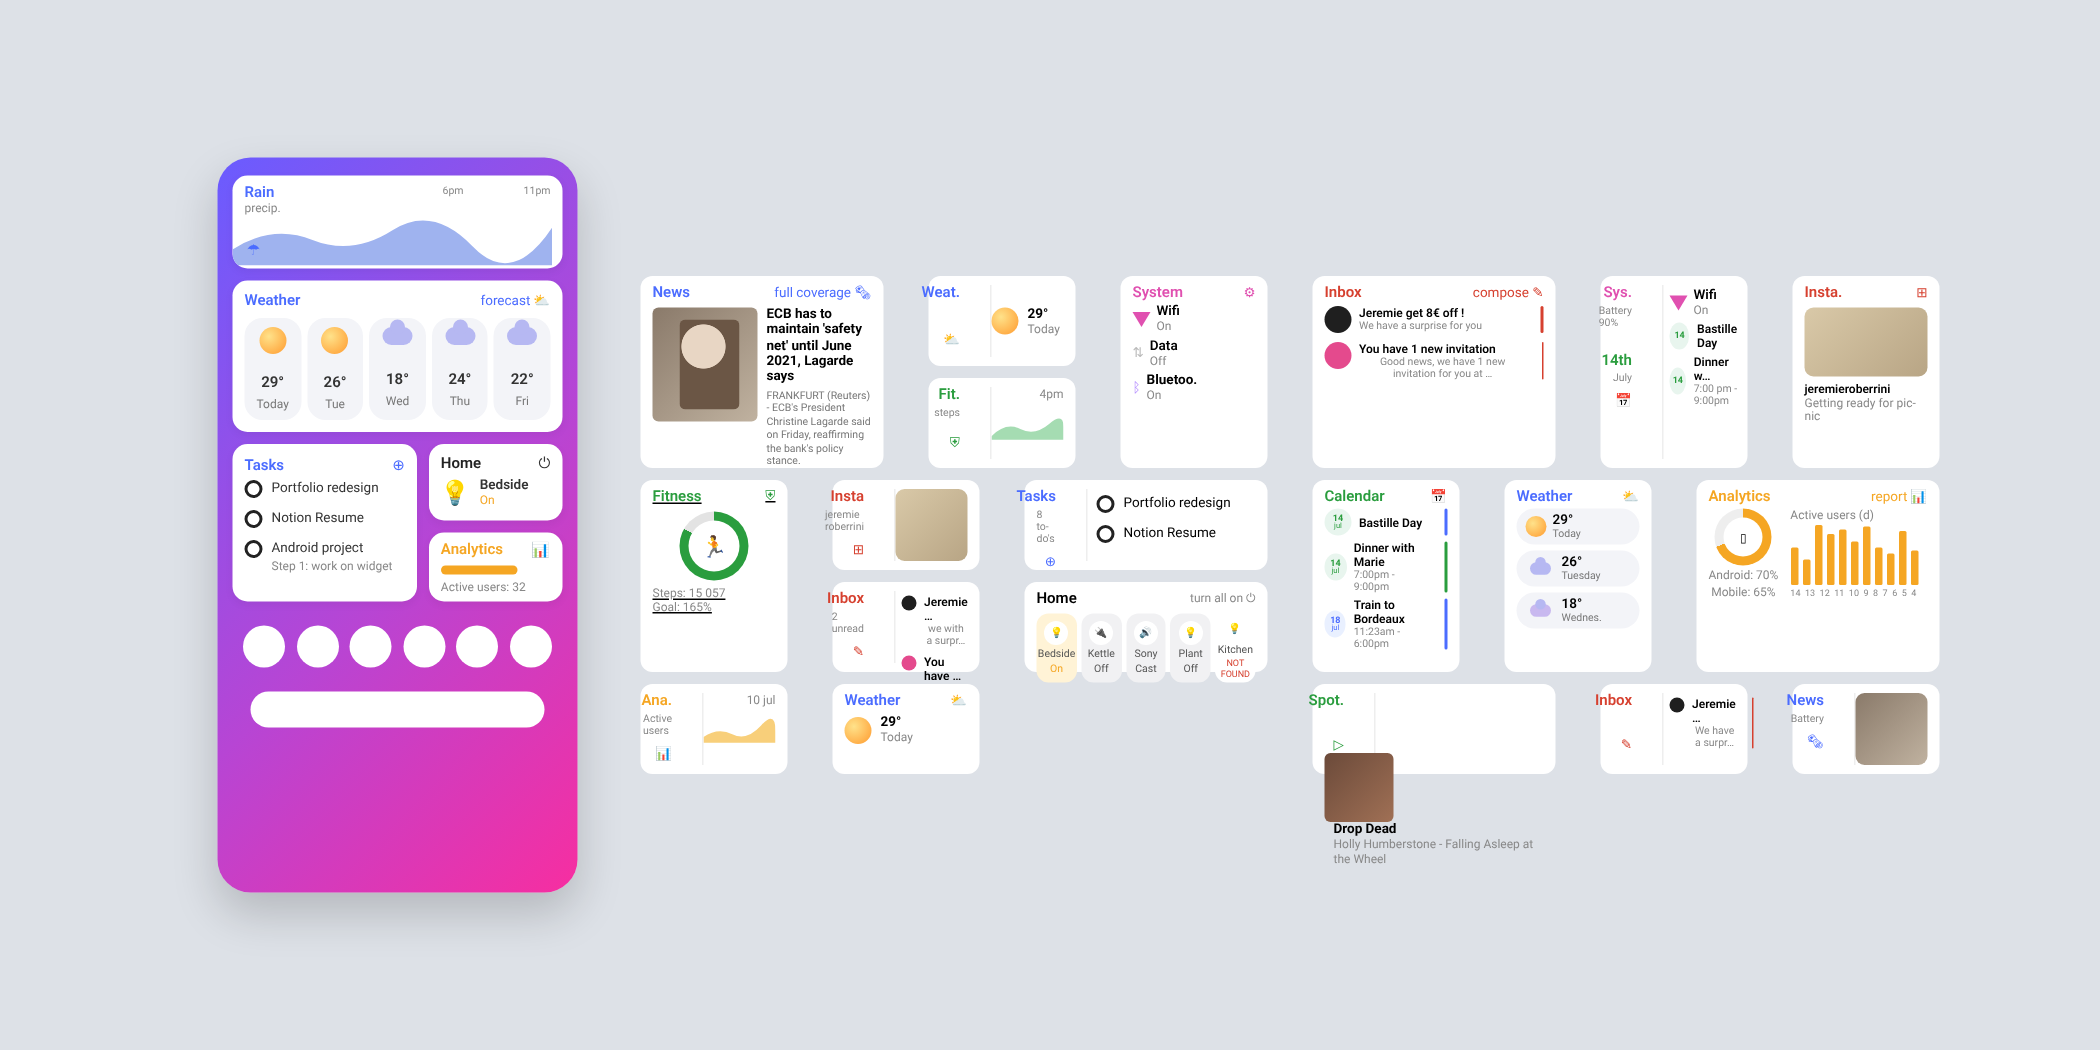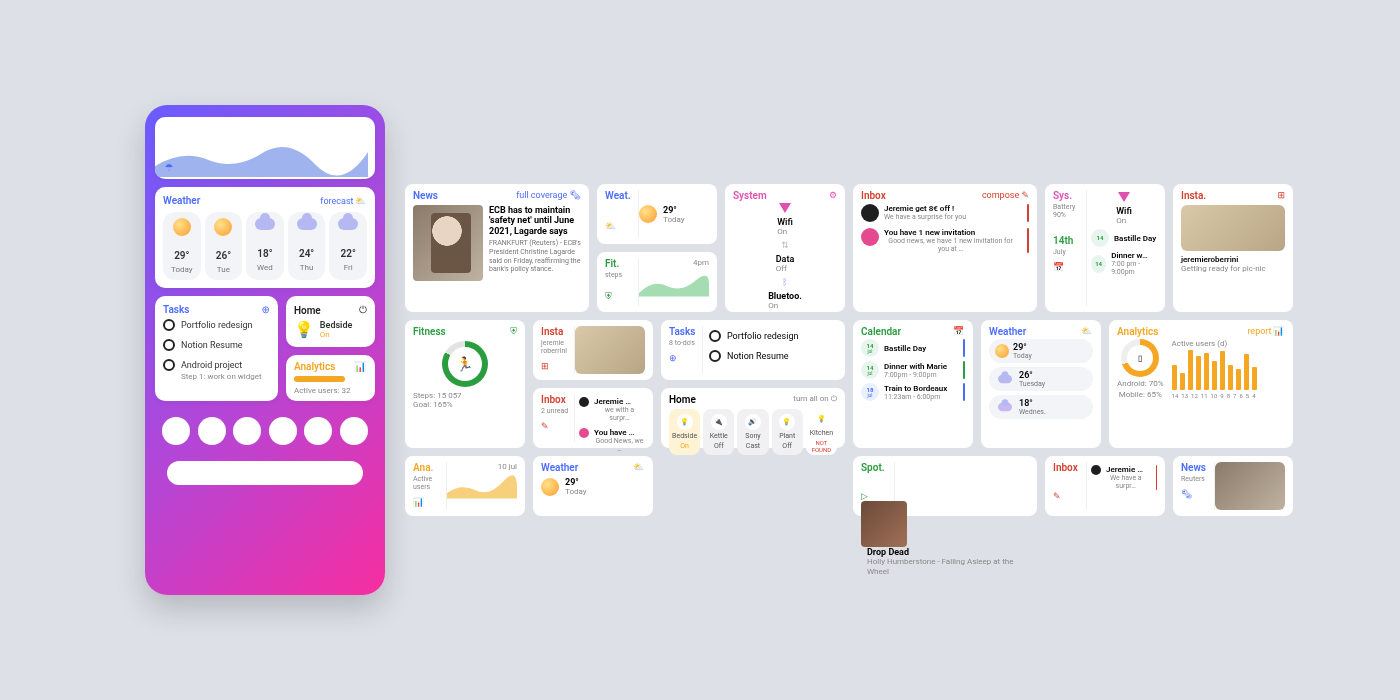--- a/index.html
+++ b/index.html
@@ -30,21 +30,21 @@
   .p-analytics { flex:1; padding:6px 8px; }
   .p-analytics .title { color:#f5a623; }
   .circ { width:12px; height:12px; border:2px solid #222; border-radius:50%; flex-shrink:0; }
   .task-item { display:flex; align-items:center; gap:6px; padding:4px 0; font-size:9px; }
   .docks { display:flex; justify-content:space-evenly; margin-top:8px; }
   .dock-dot { width:28px; height:28px; background:#fff; border-radius:50%; }
   .searchbar { height:24px; background:#fff; border-radius:12px; margin:8px 12px 0; }
 
   
   .grid { width: 872px; display: grid; grid-template-columns: repeat(12,1fr); grid-auto-rows: 60px; gap: 8px; }
-  .g { background:#fff; border-radius:8px; padding:6px 8px; font-size:9px; }
+  .g { background:#fff; border-radius:8px; padding:6px 8px; font-size:9px;margin-left:22px; }
   .hdr { display:flex; justify-content:space-between; align-items:flex-start; }
   .hdr .t { font-weight:600; font-size:10px; }
   .link { color:#4b6cff; font-size:9px; }
 
   
   .g-news { grid-column:1/4; grid-row:1/3; }
   .g-weat { grid-column:4/6; grid-row:1/2; display:flex; }
   .g-system { grid-column:6/8; grid-row:1/3; }
   .g-inbox { grid-column:8/11; grid-row:1/3; }
   .g-sys2 { grid-column:11/13; grid-row:1/3; }
@@ -61,22 +61,22 @@
   .g-ana-sm { grid-column:1/3; grid-row:5/6; display:flex; }
   .g-weather-sm { grid-column:3/5; grid-row:5/6; display:flex; }
   .g-home-tiles { grid-column:5/8; grid-row:5/6; display:flex; gap:4px; justify-content:space-between; }
   .g-spot { grid-column:8/11; grid-row:5/6; display:flex;flex-direction:column; }
   .g-inbox3 { grid-column:11/13; grid-row:5/6; display:flex; }
   .g-news2 { grid-column:13/15; grid-row:5/6; display:flex; }
 
   
   .grid { grid-template-columns: repeat(14, 56px); }
 
-  .pill { display:flex; align-items:center; gap:4px; padding:2px 0;flex-direction:column; }
-  .sidebar-t { display:flex; flex-direction:column; align-items:flex-start; gap:2px; width:34px; flex-shrink:0; border-right:1px solid #eee; padding-right:4px; }
+  .pill { display:flex; align-items:center; gap:4px; padding:2px 0; }
+  .sidebar-t { display:flex; flex-direction:column; align-items:flex-end; gap:2px; width:34px; flex-shrink:0; border-right:1px solid #eee; padding-right:20px; }
   .sidebar-t .tt { font-weight:600; font-size:10px; }
   .sidebar-t .ss { font-size:7px; color:#888; }
 
   .news-body { display:flex; gap:6px; margin-top:4px; }
   .news-img { width:70px; height:76px; background:linear-gradient(135deg,#8a7a6a,#c0b2a0); border-radius:4px; flex-shrink:0; position:relative; overflow:hidden; }
   .news-img::after{ content:""; position:absolute; inset:8px 12px 8px 18px; background: radial-gradient(circle at 40% 30%, #e8d6c4 30%, transparent 31%), #6b5645; border-radius:4px; }
   .news-txt h4 { font-size:9px; font-weight:700; margin-bottom:3px; line-height:1.15; }
   .news-txt p { font-size:7px; color:#777; line-height:1.25; }
 
   .msg { display:flex; gap:5px; align-items:flex-start; padding:3px 0; }
@@ -115,20 +115,30 @@
   .ic { width:12px; height:12px; display:inline-flex; align-items:center; justify-content:center; }
   .wifi-tri { width:0; height:0; border-left:6px solid transparent; border-right:6px solid transparent; border-top:10px solid #e050b0; }
 
 </style>
 </head>
 <body>
 
 <div class="phone">
 
   <div class="card p-rain">
+    <div class="row">
+      <div>
+        <div class="title">Rain</div>
+        <div class="sub">precip.</div>
+      </div>
+      <div style="display:flex; gap:40px; font-size:7px; color:#888; align-self:flex-start;">
+        <span>6pm</span>
+        <span>11pm</span>
+      </div>
+    </div>
     <svg viewBox="0 0 200 30" style="position:absolute; bottom:2px; left:0; right:0; height:32px;">
       <path d="M0,20 Q25,4 50,14 T100,8 T150,18 T200,6 V30 H0 Z" fill="#9fb3ef"></path>
     </svg>
     <span class="ic" style="position:absolute; bottom:6px; left:8px; color:#4b6cff;">☂</span>
   </div>
 
   <div class="card p-weather">
     <div class="row">
       <div class="title">Weather</div>
       <span class="link"><span>forecast</span> ⛅</span>
@@ -360,21 +370,21 @@
   <div class="g g-insta-lg">
     <div class="hdr">
         <span class="t" style="color:#d6402f">Insta.</span>
         <span style="color:#d6402f">⊞</span>
       </div>
     <div style="height:46px; background:linear-gradient(135deg,#d9c9a8,#b8a585); border-radius:6px; margin:4px 0;"></div>
     <div style="font-weight:600; font-size:8px;">jeremieroberrini</div>
     <div class="sub">Getting ready for pic-nic</div>
   </div>
 
-  <div class="g g-fitness" style="position:relative;">
+  <div class="g g-fitness" style="position:relative;text-decoration:underline;">
     <div class="hdr">
         <span class="t" style="color:#2a9d3e">Fitness</span>
         <span style="color:#2a9d3e">⛨</span>
       </div>
     <div class="ring" style="position:relative;">
         <span style="position:absolute; color:#2a9d3e; font-size:14px;">🏃</span>
       </div>
     <div class="sub">Steps: 15 057</div>
     <div class="sub">Goal: 165%</div>
   </div>
@@ -637,19 +647,19 @@
           </div>
           <div style="flex:1"></div>
           <span style="width:2px;background:#d6402f;align-self:stretch;border-radius:1px;"></span>
         </div>
     </div>
   </div>
 
   <div class="g g-news2">
     <div class="sidebar-t">
         <span class="tt" style="color:#4b6cff">News</span>
-        <span class="ss">Reuters</span>
+        <span class="ss">Battery</span>
         <span style="color:#4b6cff;margin-top:4px">🗞</span>
       </div>
     <div style="flex:1; background:linear-gradient(135deg,#8a7a6a,#c0b2a0); border-radius:6px;"></div>
   </div>
 
 </div>
 
 </body></html>

